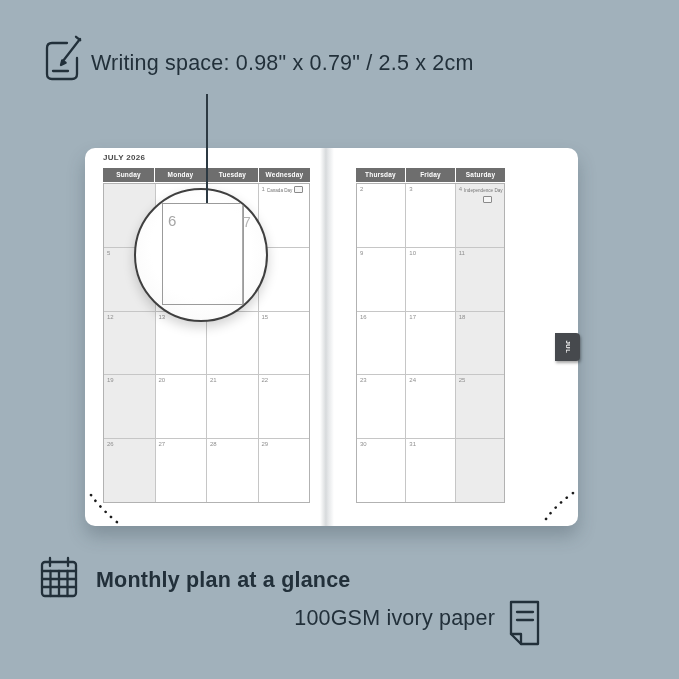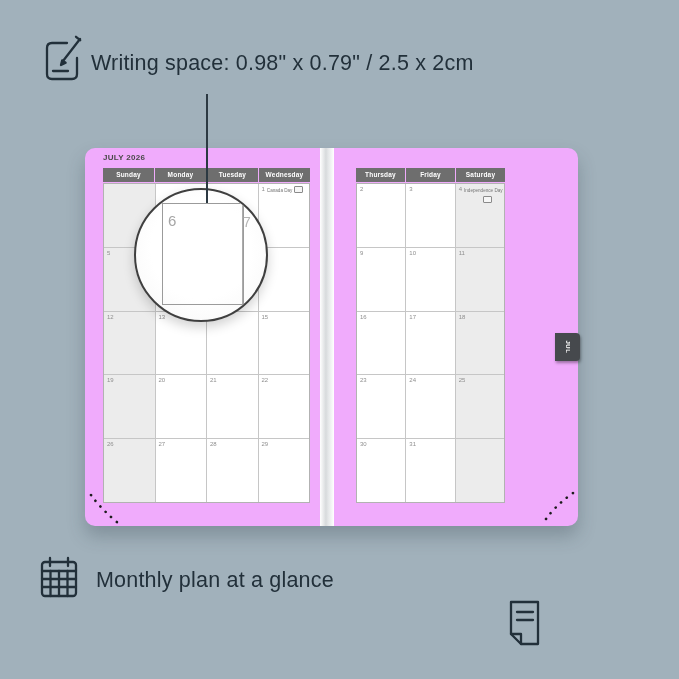--- a/index.html
+++ b/index.html
@@ -8,21 +8,21 @@
     background:#a1b1bb;
     font-family:"Liberation Sans", sans-serif;
     color:#22303a;
     -webkit-text-size-adjust:none;
   }
   .feature-text{position:absolute;font-size:21.5px;font-weight:500;color:#22303a;letter-spacing:.2px;white-space:nowrap;}
   svg.icon{position:absolute;stroke:#22303a;fill:none;stroke-width:2.3;stroke-linecap:round;stroke-linejoin:round;}
   #pointer-line{position:absolute;left:206px;top:94px;width:2px;height:109px;background:#2c3942;z-index:6;}
 
   
-  #book{position:absolute;left:85px;top:148px;width:493px;height:378px;background:#f0abfc;border-radius:10px;box-shadow:0 10px 18px rgba(45,60,72,.28);}
+  #book{position:absolute;left:85px;top:148px;width:493px;height:378px;background:#ffffff;border-radius:10px;box-shadow:0 10px 18px rgba(45,60,72,.28);}
   #spine{position:absolute;left:235px;top:0;width:14px;height:100%;background:linear-gradient(90deg,#ffffff 0%,#d7dadc 42%,#e4e6e8 58%,#ffffff 100%);}
   #month-title{position:absolute;left:18px;top:5px;font-size:8px;font-weight:bold;color:#4a4a4a;letter-spacing:.3px;}
 
   .cal{position:absolute;top:20px;}
   .cal-head{display:flex;gap:1px;height:14px;margin-bottom:1px;}
   .hcell{flex:1;background:#6e6e6e;color:#fff;font-size:6.5px;font-weight:bold;line-height:14px;text-align:center;letter-spacing:.2px;}
   .cal-body{display:grid;grid-auto-rows:1fr;gap:1px;background:#c6c6c6;border:1px solid #b2b2b2;height:318px;}
   .cell{background:#fff;overflow:hidden;padding:2px 1px 0 3px;font-size:6px;color:#8f8f8f;line-height:7px;}
   #cal-left{left:18px;width:207px;}
   #cal-left .cal-body{grid-template-columns:repeat(4,1fr);}
@@ -168,21 +168,22 @@
     <div id="mag-day">6</div>
     <div id="mag-next">7</div>
   </div>
 
   <svg class="icon" style="left:37px;top:555px;" width="44" height="46" viewBox="0 0 44 46">
     <path d="M13 3 v8 M31 3 v8"></path>
     <rect x="5" y="7" width="34" height="34" rx="3"></rect>
     <path d="M5 16 h34 M5 24 h34 M5 32 h34"></path>
     <path d="M13.5 16 v25 M22 16 v25 M30.5 16 v25"></path>
   </svg>
-  <div class="feature-text" style="left:96px;top:568px;">Monthly plan at a glance</div>
+  <div class="feature-text" style="left:96px;top:568px;font-weight:bold;">Monthly plan at a glance</div>
 
+  <div class="feature-text" style="left:240px;top:606px;width:255px;text-align:right;">100GSM ivory paper</div>
   <svg class="icon" style="left:506px;top:597px;" width="38" height="52" viewBox="0 0 38 52">
     <path d="M32 5 v42 h-17 l-10 -10 V5 z"></path>
     <path d="M15 47 v-10 h-10"></path>
     <path d="M11 15 h16 M11 23 h16"></path>
   </svg>
 
 </div>
 
 </body></html>

